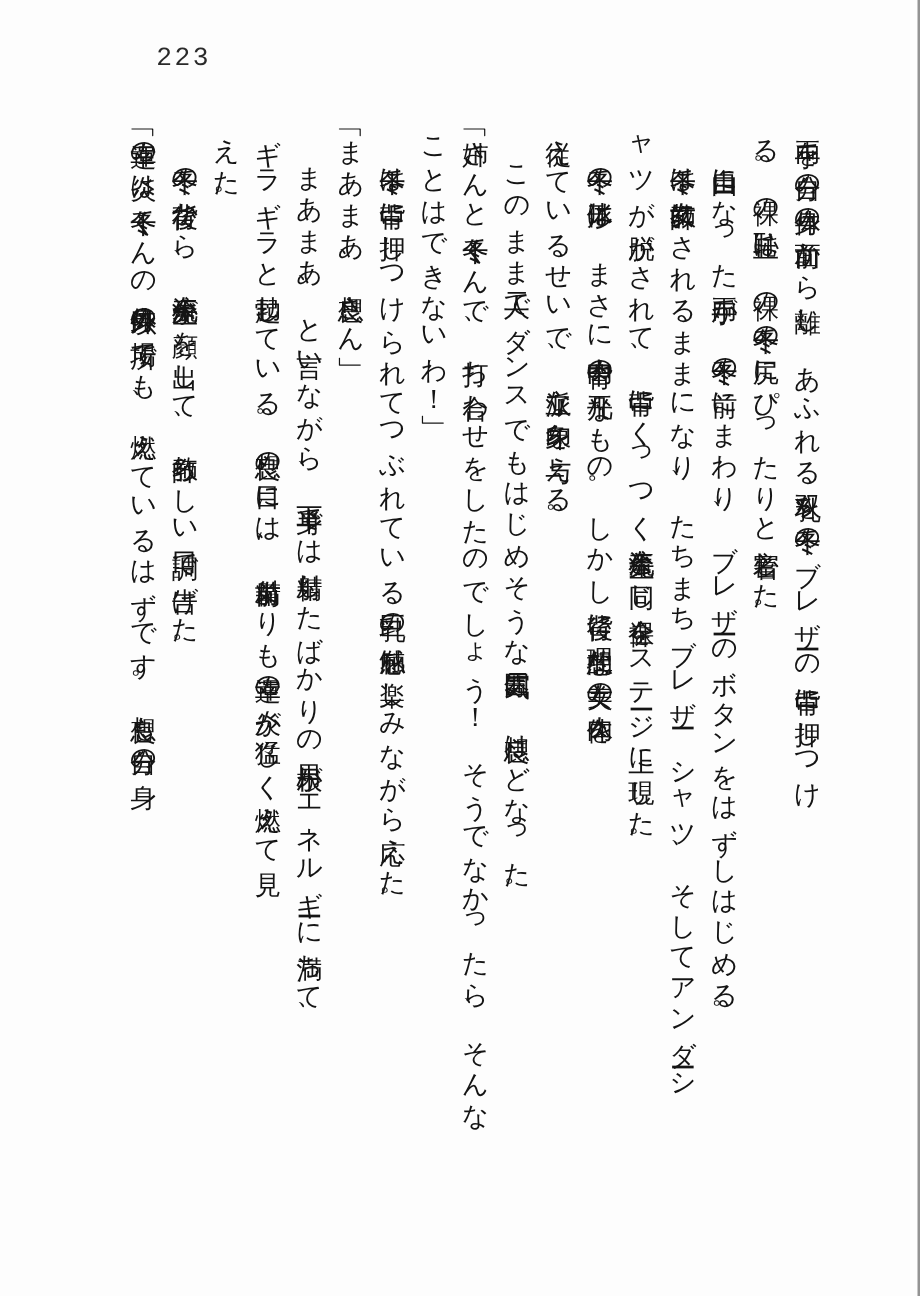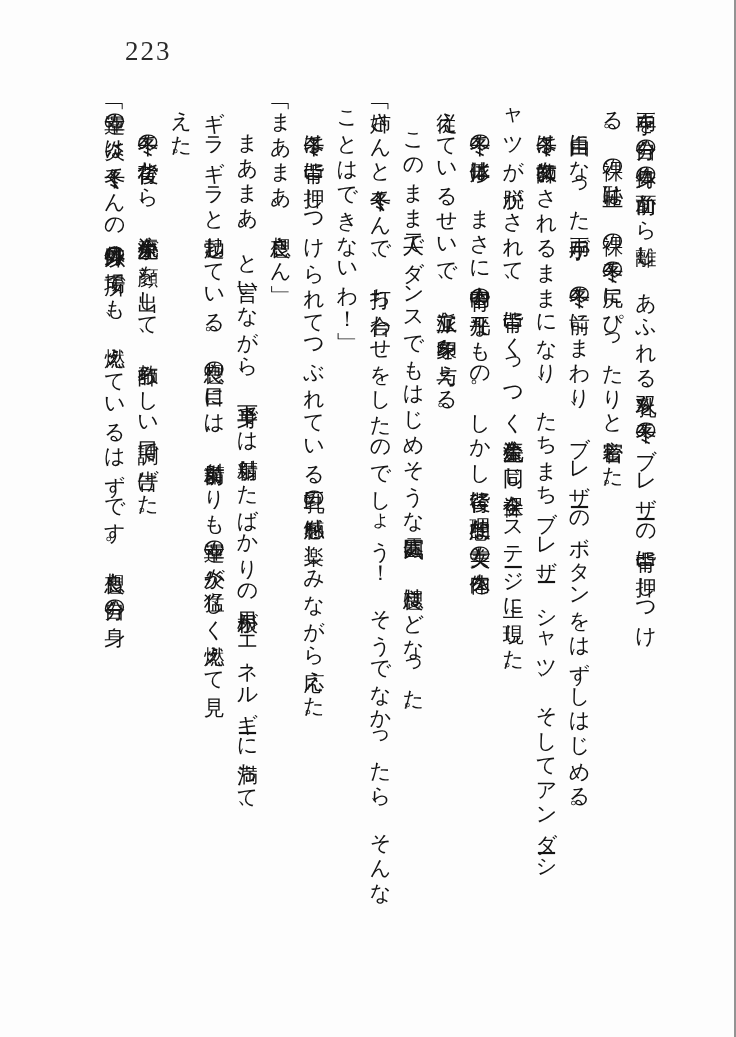--- a/index.html
+++ b/index.html
@@ -16,23 +16,24 @@
   }
   .page {
     position: absolute;
     inset: 0;
     background: #fdfdfd;
   }
   .page-number {
     position: absolute;
     top: 36px;
     left: 125px;
-    font-size: 27px;
+    font-size: 21px;
     letter-spacing: 2px;
     color: #2a2a2a;
+    font-family: Liberation Mono, monospace;
   }
   .text-block {
     position: absolute;
     top: 96px;
     right: 74px;
     height: 846px;
     writing-mode: vertical-rl;
     text-orientation: mixed;
     font-size: 21px;
     line-height: 33.2px;

